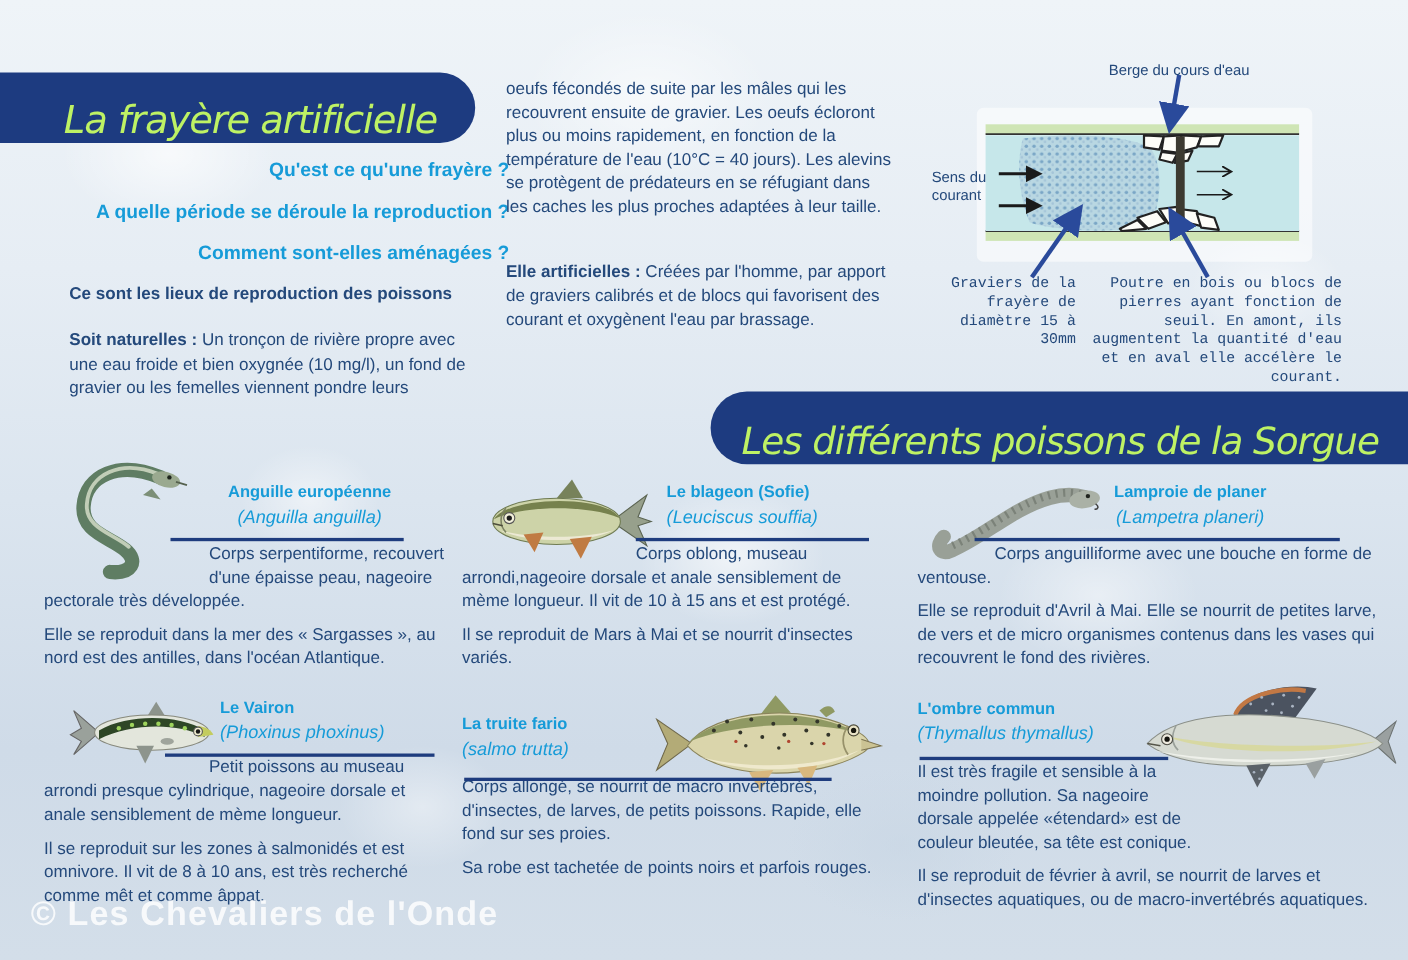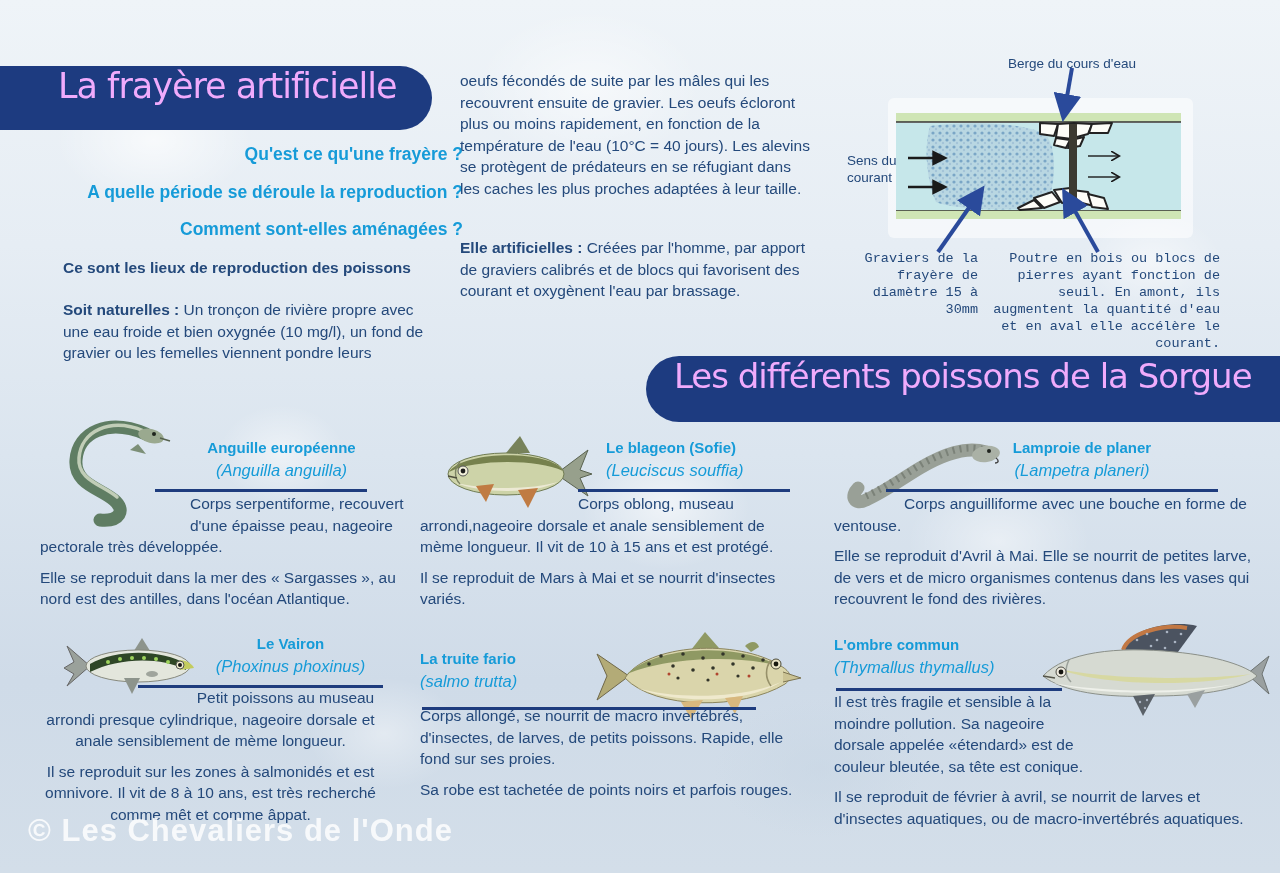--- a/index.html
+++ b/index.html
@@ -12,22 +12,22 @@
       radial-gradient(120px 90px at 52% 58%, rgba(255,255,255,.6), rgba(255,255,255,0) 70%),
       radial-gradient(90px 70px at 22% 52%, rgba(255,255,255,.5), rgba(255,255,255,0) 70%),
       radial-gradient(130px 90px at 78% 62%, rgba(255,255,255,.45), rgba(255,255,255,0) 70%),
       radial-gradient(110px 80px at 30% 84%, rgba(255,255,255,.4), rgba(255,255,255,0) 70%),
       radial-gradient(150px 100px at 64% 88%, rgba(200,214,228,.6), rgba(200,214,228,0) 70%),
       radial-gradient(100px 70px at 90% 30%, rgba(255,255,255,.5), rgba(255,255,255,0) 70%),
       linear-gradient(180deg,#eff4f8 0%,#e6edf4 28%,#dbe5ef 52%,#cfdbe8 78%,#d3dee9 100%);
   }
   .abs{position:absolute;}
   
-  .banner{background:#1d3b80;color:#f0abfc;display:flex;align-items:flex-start;
-    font-family:"DejaVu Sans",sans-serif;letter-spacing:-1px;}
+  .banner{background:#1d3b80;color:#bef264;display:flex;align-items:flex-end;
+    font-family:"DejaVu Sans",sans-serif;letter-spacing:-1px;font-style:italic;}
   .banner1{left:0;top:66px;width:432px;height:64px;border-radius:0 32px 32px 0;
     padding-left:58px;font-size:35px;box-sizing:border-box;}
   .banner2{left:646px;top:356px;width:634px;height:66px;border-radius:33px 0 0 33px;
     padding-left:28px;font-size:34px;box-sizing:border-box;}
   
   .q{color:#169bd8;font-weight:bold;font-size:17.5px;margin:0 0 16.5px 0;text-align:right;}
   .t{color:#24497b;font-size:15.5px;line-height:21.5px;}
   .bold{font-weight:bold;}
   .lead{font-weight:bold;font-size:15.5px;color:#24497b;}
   
@@ -294,21 +294,21 @@
       <div class="flatin">(Lampetra planeri)</div>
     </div>
     <div class="ul" style="left:52px;top:52px;width:332px;"></div>
     <div class="fbody t" style="padding-top:11px;">
       <div class="sp" style="width:70px;height:14px;"></div>
       <p>Corps anguilliforme avec une bouche en forme de ventouse.</p>
       <p>Elle se reproduit d'Avril à Mai. Elle se nourrit de petites larve, de vers et de micro organismes contenus dans les vases qui recouvrent le fond des rivières.</p>
     </div>
   </div>
 
-  <div class="card" style="left:28px;top:633px;width:365px;text-align:center;">
+  <div class="card" style="left:40px;top:633px;width:365px;">
     <div class="hdr-vairon">
       <div class="fname">Le Vairon</div>
       <div class="flatin">(Phoxinus phoxinus)</div>
     </div>
     <div class="ul" style="left:110px;top:52px;width:245px;"></div>
     <div class="fbody t" style="padding-top:9px;">
       <div class="sp" style="width:150px;height:14px;"></div>
       <p>Petit poissons au museau arrondi presque cylindrique, nageoire dorsale et anale sensiblement de mème longueur.</p>
       <p>Il se reproduit sur les zones à salmonidés et est omnivore. Il vit de 8 à 10 ans, est très recherché comme mêt et comme âppat.</p>
     </div>

